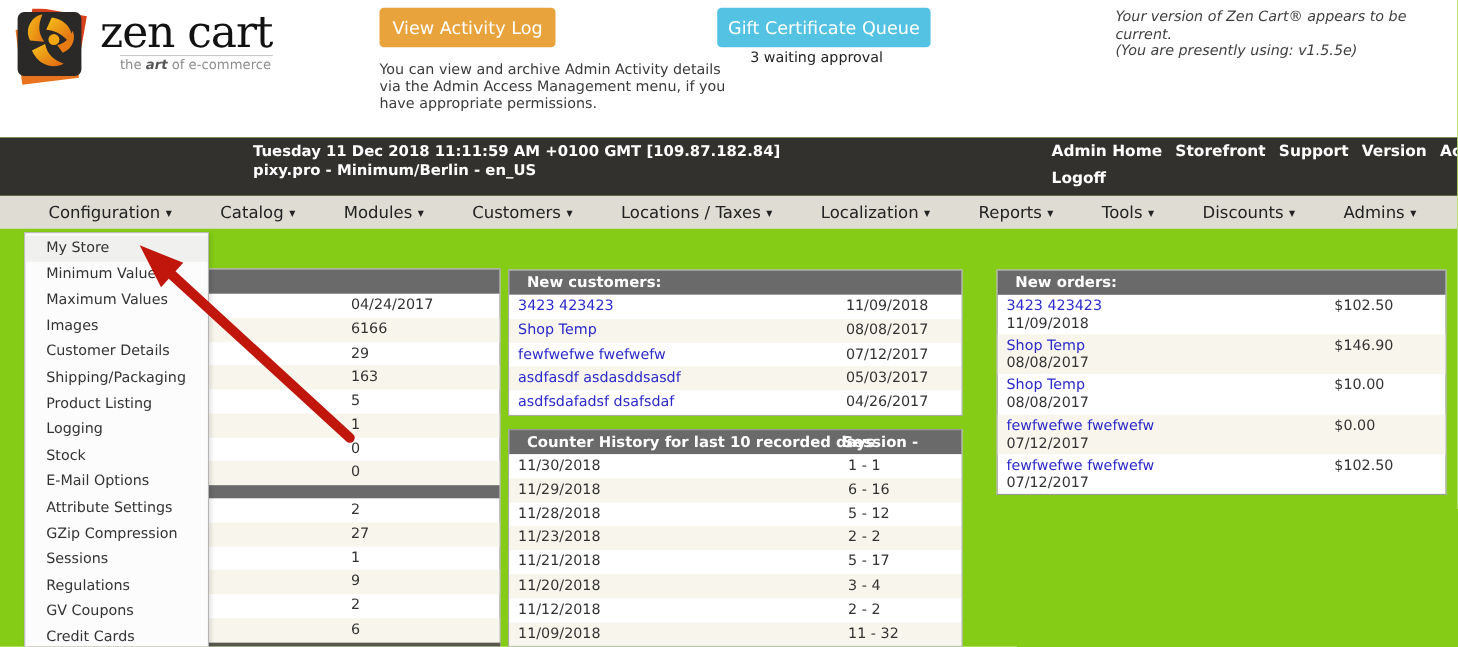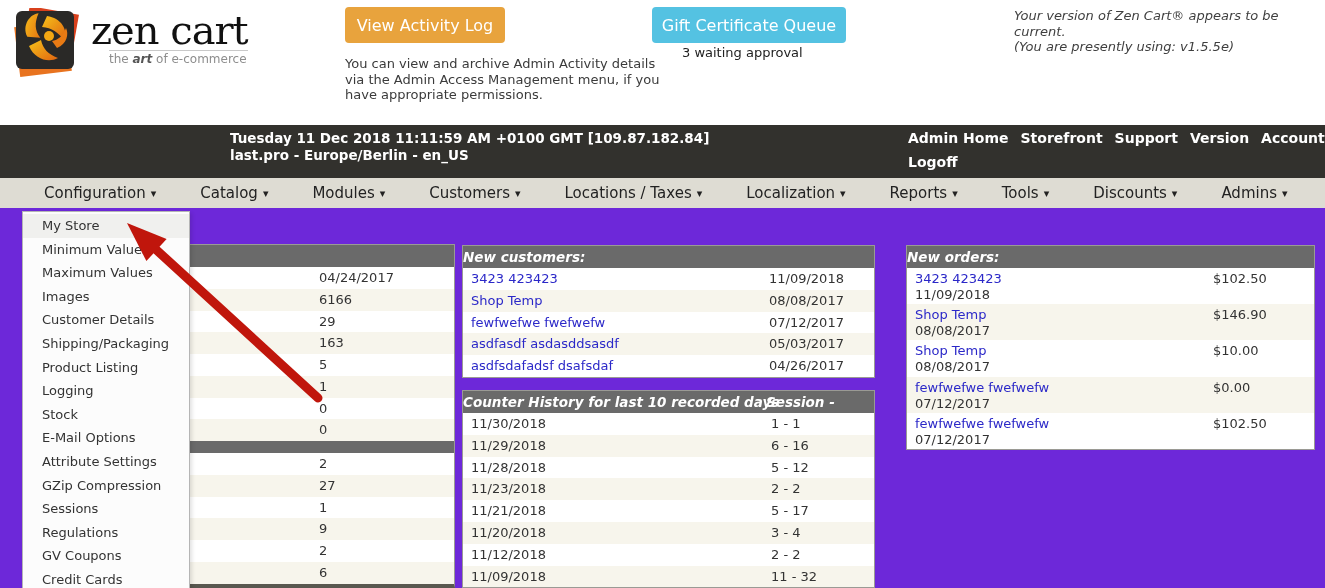--- a/index.html
+++ b/index.html
@@ -2,51 +2,51 @@
 <html style="--accent-orange: #e8a33d; --accent-blue: #54c2e2; --bar-dark: #32312d; --menubar-bg: #dedcd3; --panel-header: #6a6a6a; --row-alt: #f7f5ec; --link-blue: #2b28c8; --arrow-red: #c0160c;"><head>
 <meta charset="utf-8">
 <style>
   :root{
     --accent-orange:#e8a33d; --accent-blue:#54c2e2; --bar-dark:#32312d;
     --menubar-bg:#dedcd3; --panel-header:#6a6a6a; --row-alt:#f7f5ec;
     --link-blue:#2b28c8; --arrow-red:#c0160c; --border-gray:#9a9a94;
   }
   *{box-sizing:border-box;margin:0;padding:0;}
   body{font-family:"DejaVu Sans","Liberation Sans",sans-serif;background:#fff;}
-  #page{position:relative;width:1325px;height:588px;overflow:hidden;background:#6d28d9;}
+  #page{position:relative;width:1325px;height:588px;overflow:hidden;background:#84cc16;}
 
   
   .top-header{position:absolute;left:0;top:0;width:1325px;height:125px;background:#fff;}
   .logo{position:absolute;left:13px;top:8px;display:flex;align-items:flex-start;}
   .logo-text{margin-left:8px;}
   .logo-title{font-family:"DejaVu Serif","Liberation Serif",serif;font-size:40px;line-height:44px;color:#111;letter-spacing:-1px;}
   .logo-tagline{font-size:12px;color:#8d8d8d;margin-left:18px;margin-top:-2px;border-top:1px solid #c9c9c9;padding-top:1px;}
   .logo-tagline b{font-style:italic;color:#555;}
   .btn{position:absolute;border:none;border-radius:4px;color:#fff;font-size:16px;font-family:"DejaVu Sans",sans-serif;cursor:pointer;text-align:center;}
   .btn-activity{left:345px;top:7px;width:160px;height:36px;background:var(--accent-orange);}
   .btn-gift{left:652px;top:7px;width:194px;height:36px;background:var(--accent-blue);}
   .gift-status{position:absolute;left:682px;top:45px;font-size:13px;color:#222;}
   .activity-note{position:absolute;left:345px;top:56px;width:322px;font-size:13px;line-height:15.5px;color:#3b3b3b;}
   .version-box{position:absolute;left:1014px;top:8px;width:306px;font-size:13px;line-height:15.5px;color:#3f3f3f;font-style:italic;}
 
   
   .infobar{position:absolute;left:0;top:125px;width:1325px;height:53px;background:var(--bar-dark);color:#fff;}
   .infobar-left{position:absolute;left:230px;top:5px;font-size:13.5px;font-weight:bold;line-height:17px;}
   .infobar-links{position:absolute;left:908px;top:5px;width:380px;font-size:14px;font-weight:bold;line-height:17px;}
-  .links-row{display:flex;gap:12px;margin-bottom:7px;}
+  .links-row{display:flex;gap:12px;margin-bottom:7px;margin-left:48px;}
   .ib-link{color:#fff;cursor:pointer;white-space:nowrap;}
 
   
   .menubar{position:absolute;left:0;top:178px;width:1325px;height:30px;background:var(--menubar-bg);display:flex;align-items:center;padding-left:44px;gap:44px;}
   .menu-item{font-size:15px;color:#222;cursor:pointer;white-space:nowrap;display:flex;align-items:center;}
   .menu-item .caret{font-size:11px;margin-left:5px;color:#222;}
 
   
   .panel{position:absolute;background:#fff;border:1px solid var(--border-gray);}
-  .panel-header{background:var(--panel-header);color:#fff;font-size:13.5px;font-weight:bold;line-height:22px;height:22px;padding-left:0;display:flex;font-style:italic;}
+  .panel-header{background:var(--panel-header);color:#fff;font-size:13.5px;font-weight:bold;line-height:22px;height:22px;padding-left:16px;display:flex;}
   .rowlist .row{position:relative;height:21.8px;line-height:21.8px;font-size:13px;color:#333;padding-left:8px;}
   .rowlist div.row:nth-of-type(even){background:var(--row-alt);}
   .rowlist div.row:nth-of-type(odd){background:#fff;}
   a.link{color:var(--link-blue);text-decoration:none;cursor:pointer;}
   .col-right{position:absolute;left:306px;top:0;}
 
   
   .stats-table{position:absolute;left:25px;top:244px;width:430px;border:1px solid var(--border-gray);border-bottom:4px solid #59584f;background:#fff;}
   .stats-head{height:22px;background:var(--panel-header);}
   .stats-head.small{height:12px;}
@@ -110,21 +110,21 @@
 
     <div class="version-box">
       <div>Your version of Zen Cart® appears to be current.</div>
       <div>(You are presently using: v1.5.5e)</div>
     </div>
   </div>
 
   <div class="infobar">
     <div class="infobar-left">
       <div>Tuesday 11 Dec 2018 11:11:59 AM +0100 GMT [109.87.182.84]</div>
-      <div>last.pro - Europe/Berlin - en_US</div>
+      <div>pixy.pro - Minimum/Berlin - en_US</div>
     </div>
     <div class="infobar-links">
       <div class="links-row">
 
       <span class="ib-link">Admin Home</span>
           <span class="ib-link">Storefront</span>
           <span class="ib-link">Support</span>
           <span class="ib-link">Version</span>
           <span class="ib-link">Account</span>
         </div>

